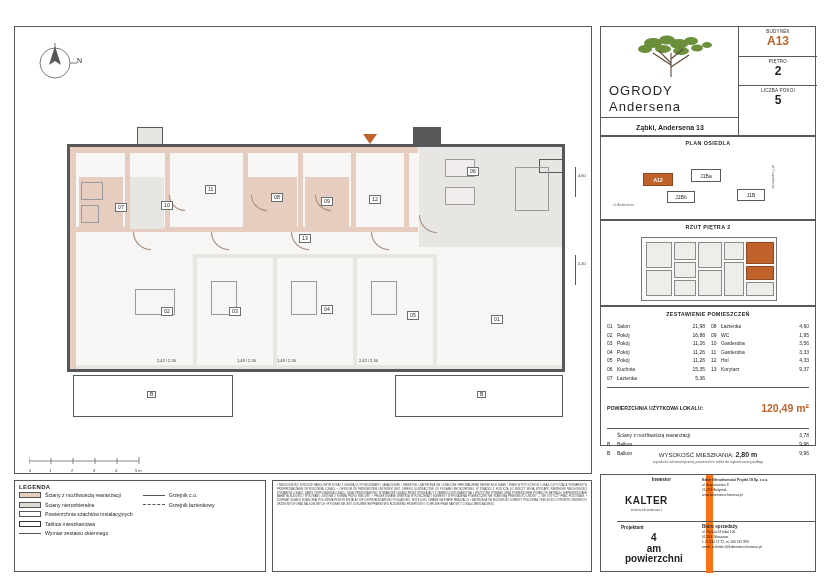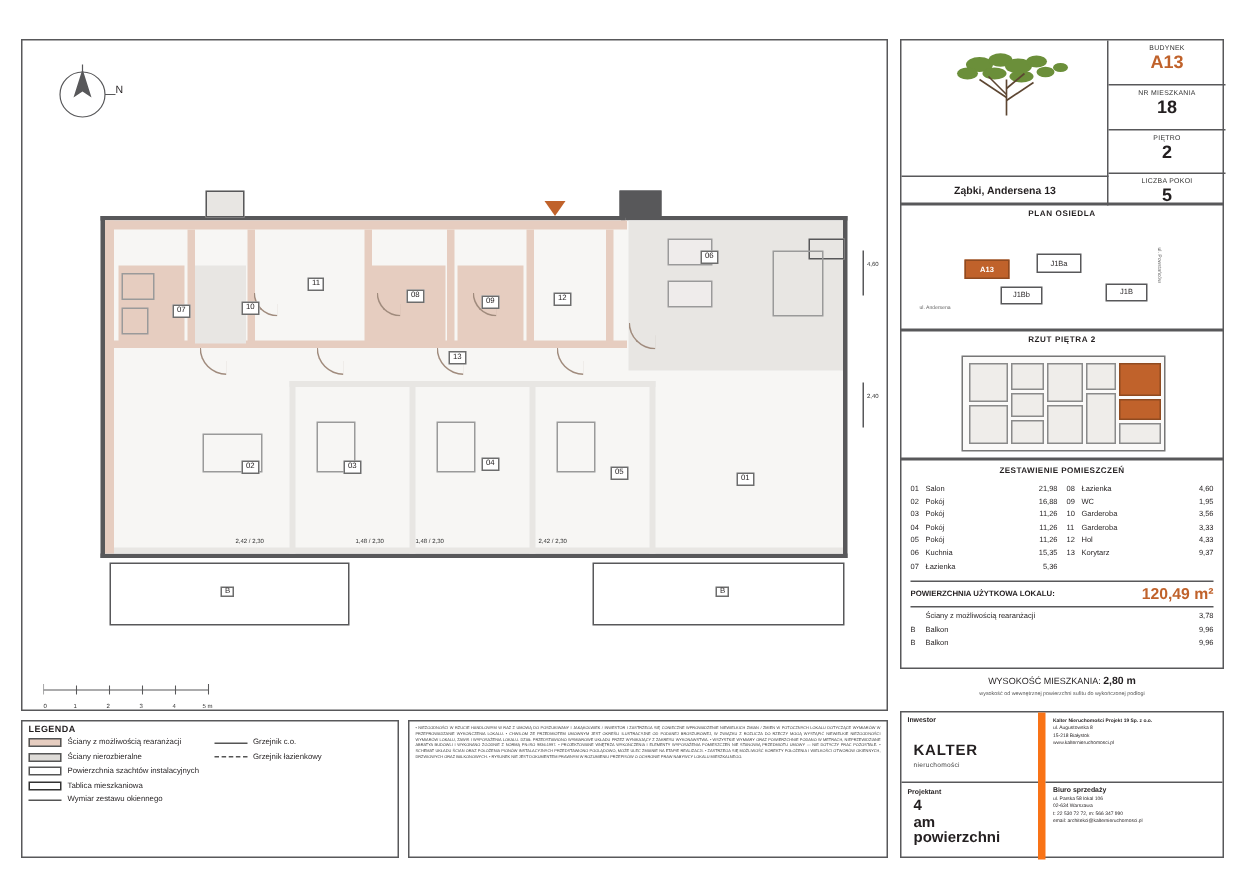--- a/index.html
+++ b/index.html
@@ -95,40 +95,40 @@
   
   #zest{left:600px;top:306px;width:216px;height:140px;}
   #zest .zt{font-size:5.4px;font-weight:bold;text-align:center;margin-top:4px;letter-spacing:.3px;}
   .ztable{display:flex;gap:6px;padding:5px 6px 0 6px;}
   .zcol{flex:1;}
   .zrow{display:flex;align-items:baseline;font-size:5px;line-height:1.72;}
   .zno{width:10px;color:#231f20;}
   .zname{flex:1;}
   .zval{text-align:right;width:20px;}
   .zsum{margin:5px 6px 0 6px;border-top:1px solid #58585a;border-bottom:1px solid #58585a;
-        padding:2px 0;display:flex;align-items:center;}
+        padding:14px 0;display:flex;align-items:center;}
   .zsum .lbl{font-size:5.2px;font-weight:bold;flex:1;}
   .zsum .val{font-size:10.5px;font-weight:bold;color:#c0622b;}
   .zextra{padding:2px 6px 0 6px;}
   .zrow2{display:flex;font-size:5px;line-height:1.75;}
   .zrow2 .n{width:10px;}
   .zrow2 .t{flex:1;}
   .zrow2 .v{width:20px;text-align:right;}
 
   
   #wys{left:600px;top:446px;width:216px;height:28px;text-align:center;}
   #wys .w1{font-size:6px;margin-top:5px;}
   #wys .w1 b{font-size:7px;}
   #wys .w2{font-size:3.6px;color:#555;margin-top:2px;}
 
   
   #comp{left:600px;top:474px;width:216px;height:98px;}
   .clabel{font-size:4.6px;font-weight:bold;padding:2px 4px 0 4px;}
-  #compLeft{position:absolute;left:0;top:0;width:96px;height:98px;box-sizing:border-box;
-            border-right:5px solid #f97316;}
+  #compLeft{position:absolute;left:16px;top:0;width:96px;height:98px;box-sizing:border-box;
+            border-right:7px solid #f97316;text-align:center;}
   #compRight{position:absolute;left:96px;top:0;right:0;height:98px;}
   #kalter{position:absolute;left:8px;top:20px;font-size:10px;font-weight:bold;letter-spacing:.5px;}
   #kalter .sub{display:block;font-size:4.4px;font-weight:normal;letter-spacing:.2px;margin-top:1px;color:#444;}
   #arch{position:absolute;left:8px;top:58px;font-size:10px;font-weight:bold;line-height:1.05;}
   .invline{padding:0 5px;}
   .hr{position:absolute;left:0;right:0;height:0;border-top:1px solid #58585a;}
   .small{font-size:3.3px;line-height:1.55;}
   .bold{font-weight:bold;}
 </style>
 </head>
@@ -318,30 +318,30 @@
           </g>
           <g stroke="#5d4632" stroke-width="1.1" fill="none">
             <path d="M52 44 L52 20"></path>
             <path d="M52 30 L40 18"></path>
             <path d="M52 26 L64 16"></path>
             <path d="M52 34 L70 22"></path>
             <path d="M52 32 L34 20"></path>
           </g>
         </svg>
       </div>
+      <div id="logoTxt">
+        <span>OGRODY</span>
+        <span class="l2">Andersena</span>
+      </div>
       <div id="addr">Ząbki, Andersena 13</div>
     </div>
     <div id="idcol">
       <div class="idcell" style="height:28px;">
         <div class="idk">BUDYNEK</div>
         <div class="idv accent">A13</div>
-      </div>
-      <div class="idcell" style="height:28px;">
-        <div class="idk">NR MIESZKANIA</div>
-        <div class="idv">18</div>
       </div>
       <div class="idcell" style="height:27px;">
         <div class="idk">PIĘTRO</div>
         <div class="idv">2</div>
       </div>
       <div class="idcell" style="height:27px;">
         <div class="idk">LICZBA POKOI</div>
         <div class="idv">5</div>
       </div>
     </div>

